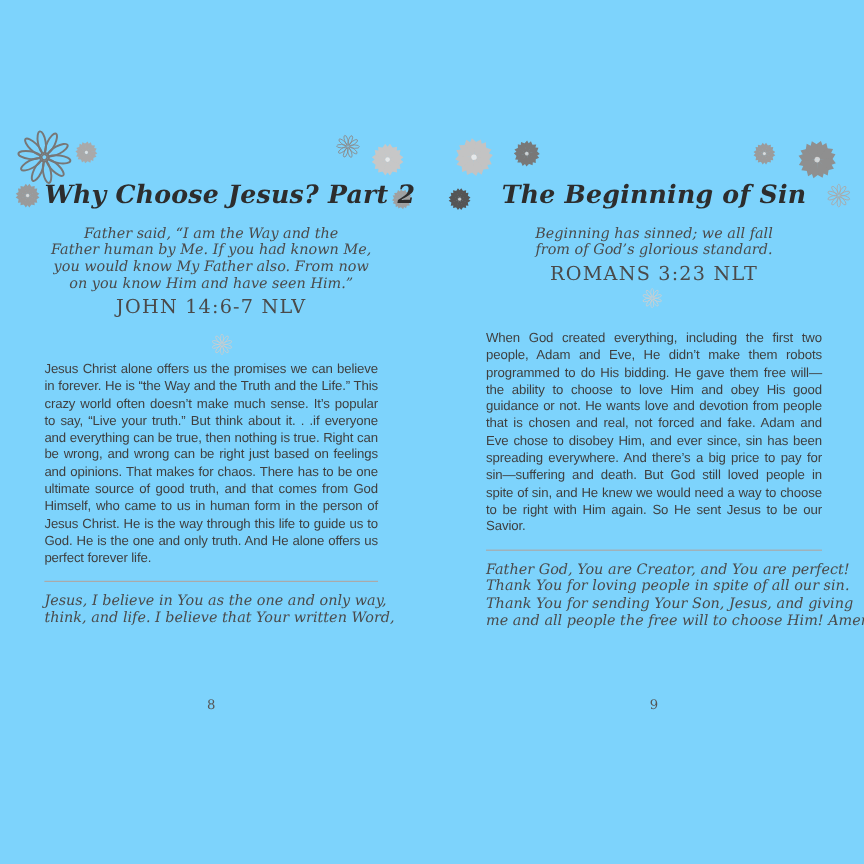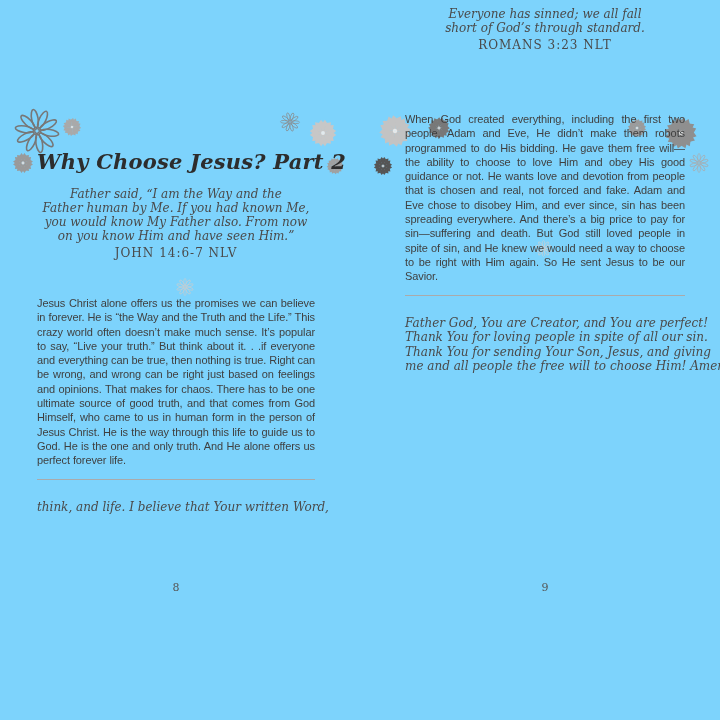--- a/index.html
+++ b/index.html
@@ -10,27 +10,27 @@
   .page.left{left:37px;width:278px;}
   .page.right{left:405px;width:280px;}
   .title{margin:144px 0 0 0;padding:0;text-align:center;white-space:nowrap;
          font-family:"DejaVu Serif",serif;font-style:italic;font-weight:700;
          font-size:21px;line-height:36px;color:#2d2d2d;letter-spacing:0.2px;}
   .verse{margin:7px auto 0 auto;text-align:center;
          font-family:"DejaVu Serif",serif;font-style:italic;
          font-size:12px;line-height:14px;color:#4a4a4a;}
   .verse .tline,.prayer .tline{white-space:nowrap;}
   .reference{margin-top:3px;text-align:center;font-family:"DejaVu Serif",serif;
-         font-size:12px;letter-spacing:1px;color:#4a4a4a;}
+         font-size:16px;letter-spacing:1px;color:#4a4a4a;}
   .body{margin:36px 0 0 0;text-align:justify;
          font-family:"Liberation Sans",sans-serif;font-size:11px;line-height:14.3px;
          letter-spacing:-0.1px;color:#3f3f3f;}
-  .page.right .body{margin-top:60px;}
+  .page.right .body{margin-top:38px;}
   .rule{margin:11px 0 0 0;border:0;border-top:1px solid #aaaaaa;height:0;}
-  .prayer{margin-top:20px;text-align:right;font-family:"DejaVu Serif",serif;
+  .prayer{margin-top:8px;text-align:right;font-family:"DejaVu Serif",serif;
          font-style:italic;font-size:12px;line-height:14.5px;color:#4a4a4a;}
   .pagenum{position:absolute;top:581px;left:0;width:100%;text-align:center;
          font-family:"DejaVu Serif",serif;font-size:11px;color:#555555;}
 </style>
 </head>
 <body>
 
 <div class="spread">
 
   <div id="flower-layer">
@@ -205,29 +205,31 @@
     <div class="verse">
         <div class="tline">Father said, “I am the Way and the</div>
         <div class="tline">Father human by Me. If you had known Me,</div>
         <div class="tline">you would know My Father also. From now</div>
         <div class="tline">on you know Him and have seen Him.”</div>
       </div>
     <div class="reference">JOHN 14:6-7 NLV</div>
     <p class="body">Jesus Christ alone offers us the promises we can believe in forever. He is “the Way and the Truth and the Life.” This crazy world often doesn’t make much sense. It’s popular to say, “Live your truth.” But think about it. . .if everyone and everything can be true, then nothing is true. Right can be wrong, and wrong can be right just based on feelings and opinions. That makes for chaos. There has to be one ultimate source of good truth, and that comes from God Himself, who came to us in human form in the person of Jesus Christ. He is the way through this life to guide us to God. He is the one and only truth. And He alone offers us perfect forever life.</p>
     <hr class="rule">
     <div class="prayer">
+        <div class="tline">Jesus, I believe in You as the one and only way,</div>
         <div class="tline">think, and life. I believe that Your written Word,</div>
       </div>
     <div class="pagenum">8</div>
   </section>
 
   <section class="page right">
+    <h1 class="title">The Beginning of Sin</h1>
     <div class="verse">
-        <div class="tline">Everyone has sinned; we all fall</div>
-        <div class="tline">short of God’s through standard.</div>
+        <div class="tline">Beginning has sinned; we all fall</div>
+        <div class="tline">from of God’s glorious standard.</div>
       </div>
     <div class="reference">ROMANS 3:23 NLT</div>
     <p class="body">When God created everything, including the first two people, Adam and Eve, He didn’t make them robots programmed to do His bidding. He gave them free will—the ability to choose to love Him and obey His good guidance or not. He wants love and devotion from people that is chosen and real, not forced and fake. Adam and Eve chose to disobey Him, and ever since, sin has been spreading everywhere. And there’s a big price to pay for sin—suffering and death. But God still loved people in spite of sin, and He knew we would need a way to choose to be right with Him again. So He sent Jesus to be our Savior.</p>
     <hr class="rule">
     <div class="prayer">
         <div class="tline">Father God, You are Creator, and You are perfect!</div>
         <div class="tline">Thank You for loving people in spite of all our sin.</div>
         <div class="tline">Thank You for sending Your Son, Jesus, and giving</div>
         <div class="tline">me and all people the free will to choose Him! Amen.</div>
       </div>

